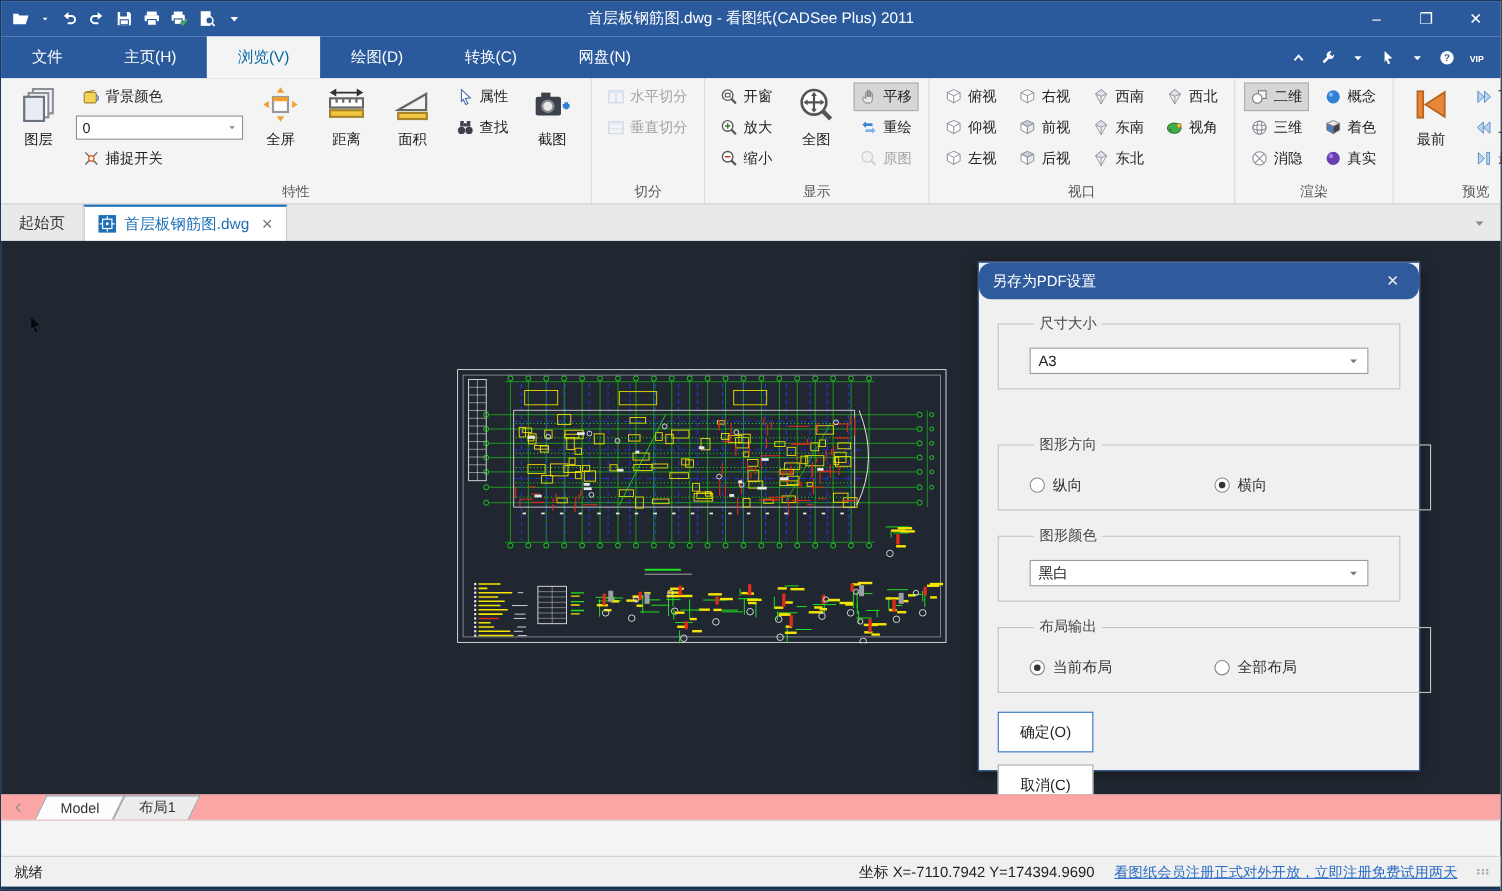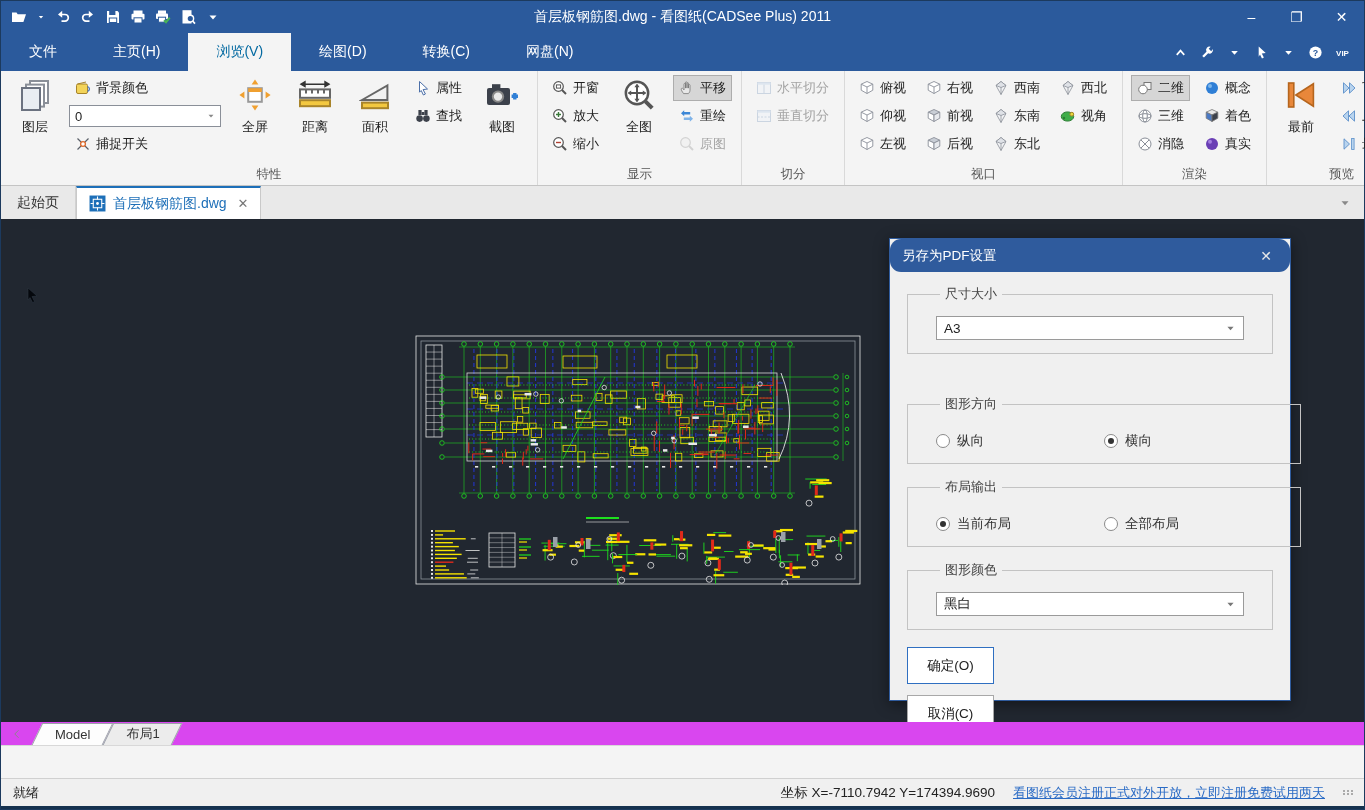--- a/index.html
+++ b/index.html
@@ -67,21 +67,21 @@
   .combo svg { width:11px; height:11px; }
   .radiorow { display:flex; margin-top:10px; }
   .radio-item { display:flex; align-items:center; gap:7px; font-size:13.5px; color:#333; width:168px; }
   .radio { width:14px; height:14px; border-radius:50%; border:1px solid #8a8a8a; background:#fff; position:relative; flex:0 0 auto; }
   .radio.checked::after { content:''; position:absolute; left:3px; top:3px; width:6px; height:6px; border-radius:50%; background:#333; }
   .dlg-btns { display:flex; justify-content:flex-end; gap:11px; margin-top:17px;flex-direction:column; }
   .dlg-btns button { width:87px; height:37px; background:#fff; border:1px solid #a8a8a8; font-size:13.5px; color:#222; font-family:inherit; }
   .dlg-btns button.ok { border:1px solid #2f6fc1; }
 
   
-  .sheetbar { height:24px; background:#d946ef; border-bottom:1px solid #d8d8d8; display:flex; align-items:flex-end; flex:0 0 auto; padding-left:10px; }
+  .sheetbar { height:24px; background:#fca5a5; border-bottom:1px solid #d8d8d8; display:flex; align-items:flex-end; flex:0 0 auto; padding-left:10px; }
   .sheetnav { display:flex; align-items:center; height:100%; padding-right:14px; }
   .sheetnav svg { width:12px; height:12px; }
   .sheettab { position:relative; height:22px; padding:0 18px; display:flex; align-items:center; font-size:13px; color:#333; }
   .sheettab::before { content:''; position:absolute; inset:0; background:#fdfdfd; border:1px solid #9aa0a8; border-bottom:none; transform:skewX(-26deg); }
   .sheettab.inactive::before { background:#ececec; }
   .sheettab span { position:relative; }
 
   
   .statusbar { height:31px; background:#f0f0f0; border-top:1px solid #d0d0d0; display:flex; align-items:center; padding:0 10px 0 12px; flex:0 0 auto; border-bottom:3px solid #16324f;margin-top:32px; }
   .status-left { font-size:13px; color:#222; }
@@ -312,20 +312,47 @@
                   <rect x="3" y="2.6" width="4.2" height="2.4" fill="#3c414b"></rect>
                   <circle cx="6" cy="8.8" r="2.6" fill="#e8e8e8" stroke="#888"></circle>
                   <path d="M12.8 8.6h3.2M14.4 7v3.2" stroke="#2f7fd6" stroke-width="1.7"></path>
                 </svg></span>
               <span class="lbl" data-name="screenshot-button-label">截图</span>
             </div>
           </div>
         </div>
         <div class="glabel" data-name="properties-group-label">特性</div>
       </div>
+      <div class="rgroup" data-name="split-group">
+        <div class="rgroup-content" data-name="split-group-content">
+          <div class="rcol">
+            <div class="rb-small disabled" data-name="horizontal-split-button">
+              <span class="ic" data-name="hsplit-icon">
+                <svg viewBox="0 0 16 16">
+                  <rect x="1.5" y="2.5" width="13" height="11" fill="#eef3f9" stroke="#9ab0cc"></rect>
+                  <rect x="1.5" y="2.5" width="13" height="2.2" fill="#c3d5ea"></rect>
+                  <line x1="8" y1="4.7" x2="8" y2="13.5" stroke="#9ab0cc"></line>
+                </svg>
+              </span>
+              <span class="lbl" data-name="horizontal-split-button-label">水平切分</span>
+            </div>
+            <div class="rb-small disabled" data-name="vertical-split-button">
+              <span class="ic" data-name="vsplit-icon">
+                <svg viewBox="0 0 16 16">
+                  <rect x="1.5" y="2.5" width="13" height="11" fill="#eef3f9" stroke="#9ab0cc"></rect>
+                  <rect x="1.5" y="2.5" width="13" height="2.2" fill="#c3d5ea"></rect>
+                  <line x1="1.5" y1="9" x2="14.5" y2="9" stroke="#9ab0cc" stroke-dasharray="2 1.5"></line>
+                </svg>
+              </span>
+              <span class="lbl" data-name="vertical-split-button-label">垂直切分</span>
+            </div>
+          </div>
+        </div>
+        <div class="glabel" data-name="split-group-label">切分</div>
+      </div>
       <div class="rgroup" data-name="display-group">
         <div class="rgroup-content" data-name="display-group-content">
           <div class="rcol">
             <div class="rb-small" data-name="zoom-window-button">
               <span class="ic" data-name="zoomwin-icon">
                 <svg viewBox="0 0 16 16">
                   <circle cx="6.5" cy="6.5" r="4.8" fill="#fff" stroke="#555" stroke-width="1.2"></circle>
                   <rect x="4.4" y="4.9" width="4.2" height="3.2" fill="none" stroke="#555"></rect>
                   <line x1="10" y1="10" x2="14" y2="14" stroke="#555" stroke-width="2"></line>
                 </svg>
@@ -387,47 +414,20 @@
                 <svg viewBox="0 0 16 16">
                   <circle cx="6.5" cy="6.5" r="4.8" fill="#eee" stroke="#aaa" stroke-width="1.2"></circle>
                   <line x1="10" y1="10" x2="14" y2="14" stroke="#aaa" stroke-width="2"></line>
                 </svg>
               </span>
               <span class="lbl" data-name="original-view-button-label">原图</span>
             </div>
           </div>
         </div>
         <div class="glabel" data-name="display-group-label">显示</div>
-      </div>
-      <div class="rgroup" data-name="split-group">
-        <div class="rgroup-content" data-name="split-group-content">
-          <div class="rcol">
-            <div class="rb-small disabled" data-name="horizontal-split-button">
-              <span class="ic" data-name="hsplit-icon">
-                <svg viewBox="0 0 16 16">
-                  <rect x="1.5" y="2.5" width="13" height="11" fill="#eef3f9" stroke="#9ab0cc"></rect>
-                  <rect x="1.5" y="2.5" width="13" height="2.2" fill="#c3d5ea"></rect>
-                  <line x1="8" y1="4.7" x2="8" y2="13.5" stroke="#9ab0cc"></line>
-                </svg>
-              </span>
-              <span class="lbl" data-name="horizontal-split-button-label">水平切分</span>
-            </div>
-            <div class="rb-small disabled" data-name="vertical-split-button">
-              <span class="ic" data-name="vsplit-icon">
-                <svg viewBox="0 0 16 16">
-                  <rect x="1.5" y="2.5" width="13" height="11" fill="#eef3f9" stroke="#9ab0cc"></rect>
-                  <rect x="1.5" y="2.5" width="13" height="2.2" fill="#c3d5ea"></rect>
-                  <line x1="1.5" y1="9" x2="14.5" y2="9" stroke="#9ab0cc" stroke-dasharray="2 1.5"></line>
-                </svg>
-              </span>
-              <span class="lbl" data-name="vertical-split-button-label">垂直切分</span>
-            </div>
-          </div>
-        </div>
-        <div class="glabel" data-name="split-group-label">切分</div>
       </div>
       <div class="rgroup" data-name="viewport-group">
         <div class="rgroup-content" data-name="viewport-group-content">
           <div class="rcol">
             <div class="rb-small" data-name="top-view-button">
               <span class="ic" data-name="cube-icon">
                 <svg viewBox="0 0 16 16">
                   <g stroke="#8a8f98" fill="#fff" stroke-width=".9">
                     <polygon points="8,1.5 13.8,4.2 13.8,10.2 8,13.5 2.2,10.2 2.2,4.2"></polygon>
                     <polyline points="2.2,4.2 8,7 13.8,4.2" fill="none"></polyline>
@@ -1249,43 +1249,43 @@
               <div class="radio-item" data-name="orientation-radio-0">
                 <span class="radio" data-name="orientation-radio-circle"></span>
                 <span data-name="orientation-radio-label">纵向</span>
               </div>
               <div class="radio-item" data-name="orientation-radio-1">
                 <span class="radio checked" data-name="orientation-radio-circle"></span>
                 <span data-name="orientation-radio-label">横向</span>
               </div>
             </div>
         </fieldset>
+        <fieldset data-name="color-groupbox">
+          <legend data-name="color-group-label">图形颜色</legend>
+          <div class="combo" data-name="drawing-color-select">
+            <span data-name="drawing-color-value">黑白</span>
+            <span class="cbcaret" data-name="chevron-down-icon">
+                <svg viewBox="0 0 16 16">
+                  <path d="M3.5 5.5l4.5 5 4.5-5z" fill="#777"></path>
+                </svg>
+              </span>
+          </div>
+        </fieldset>
         <fieldset data-name="layout-groupbox">
           <legend data-name="layout-group-label">布局输出</legend>
           <div class="radiorow" data-name="layout-options">
               <div class="radio-item" data-name="layout-radio-0">
                 <span class="radio checked" data-name="layout-radio-circle"></span>
                 <span data-name="layout-radio-label">当前布局</span>
               </div>
               <div class="radio-item" data-name="layout-radio-1">
                 <span class="radio" data-name="layout-radio-circle"></span>
                 <span data-name="layout-radio-label">全部布局</span>
               </div>
             </div>
-        </fieldset>
-        <fieldset data-name="color-groupbox">
-          <legend data-name="color-group-label">图形颜色</legend>
-          <div class="combo" data-name="drawing-color-select">
-            <span data-name="drawing-color-value">黑白</span>
-            <span class="cbcaret" data-name="chevron-down-icon">
-                <svg viewBox="0 0 16 16">
-                  <path d="M3.5 5.5l4.5 5 4.5-5z" fill="#777"></path>
-                </svg>
-              </span>
-          </div>
         </fieldset>
         <div class="dlg-btns" data-name="dialog-buttons">
           <button class="ok" data-name="ok-button">确定(O)</button>
           <button data-name="cancel-button">取消(C)</button>
         </div>
       </div>
     </div>
   </div>
 
   <div class="sheetbar" data-name="sheet-tab-bar">

